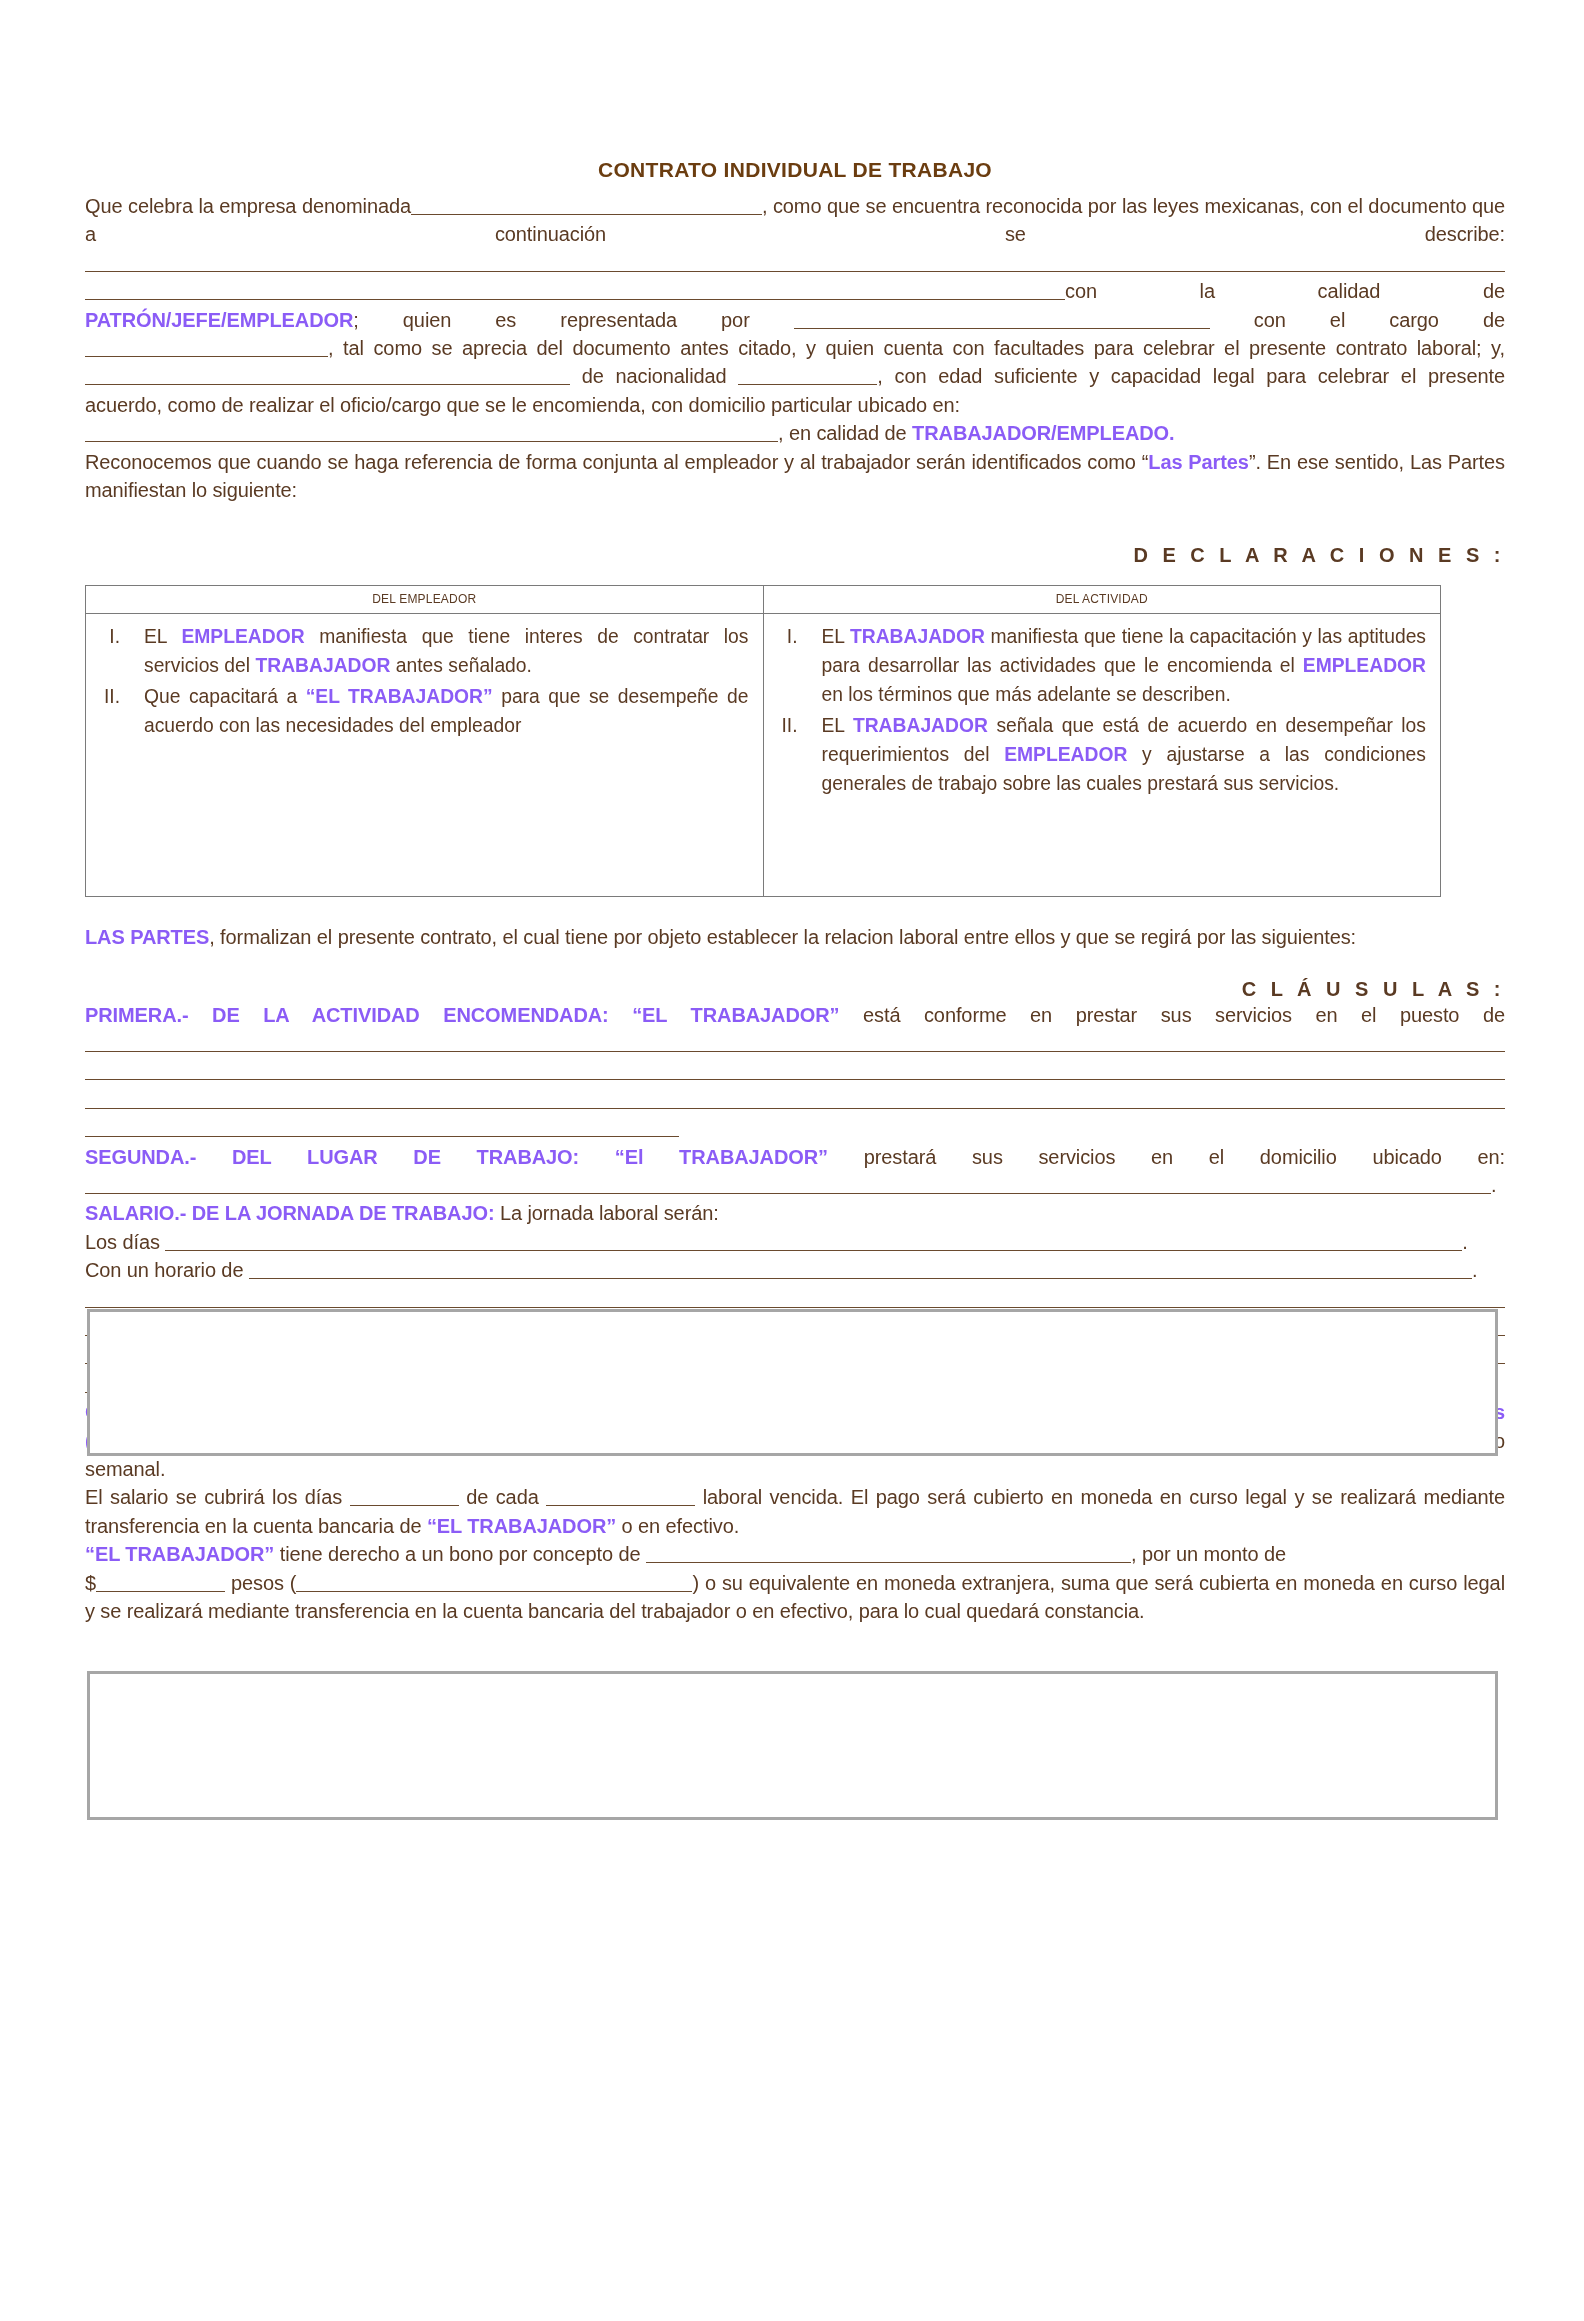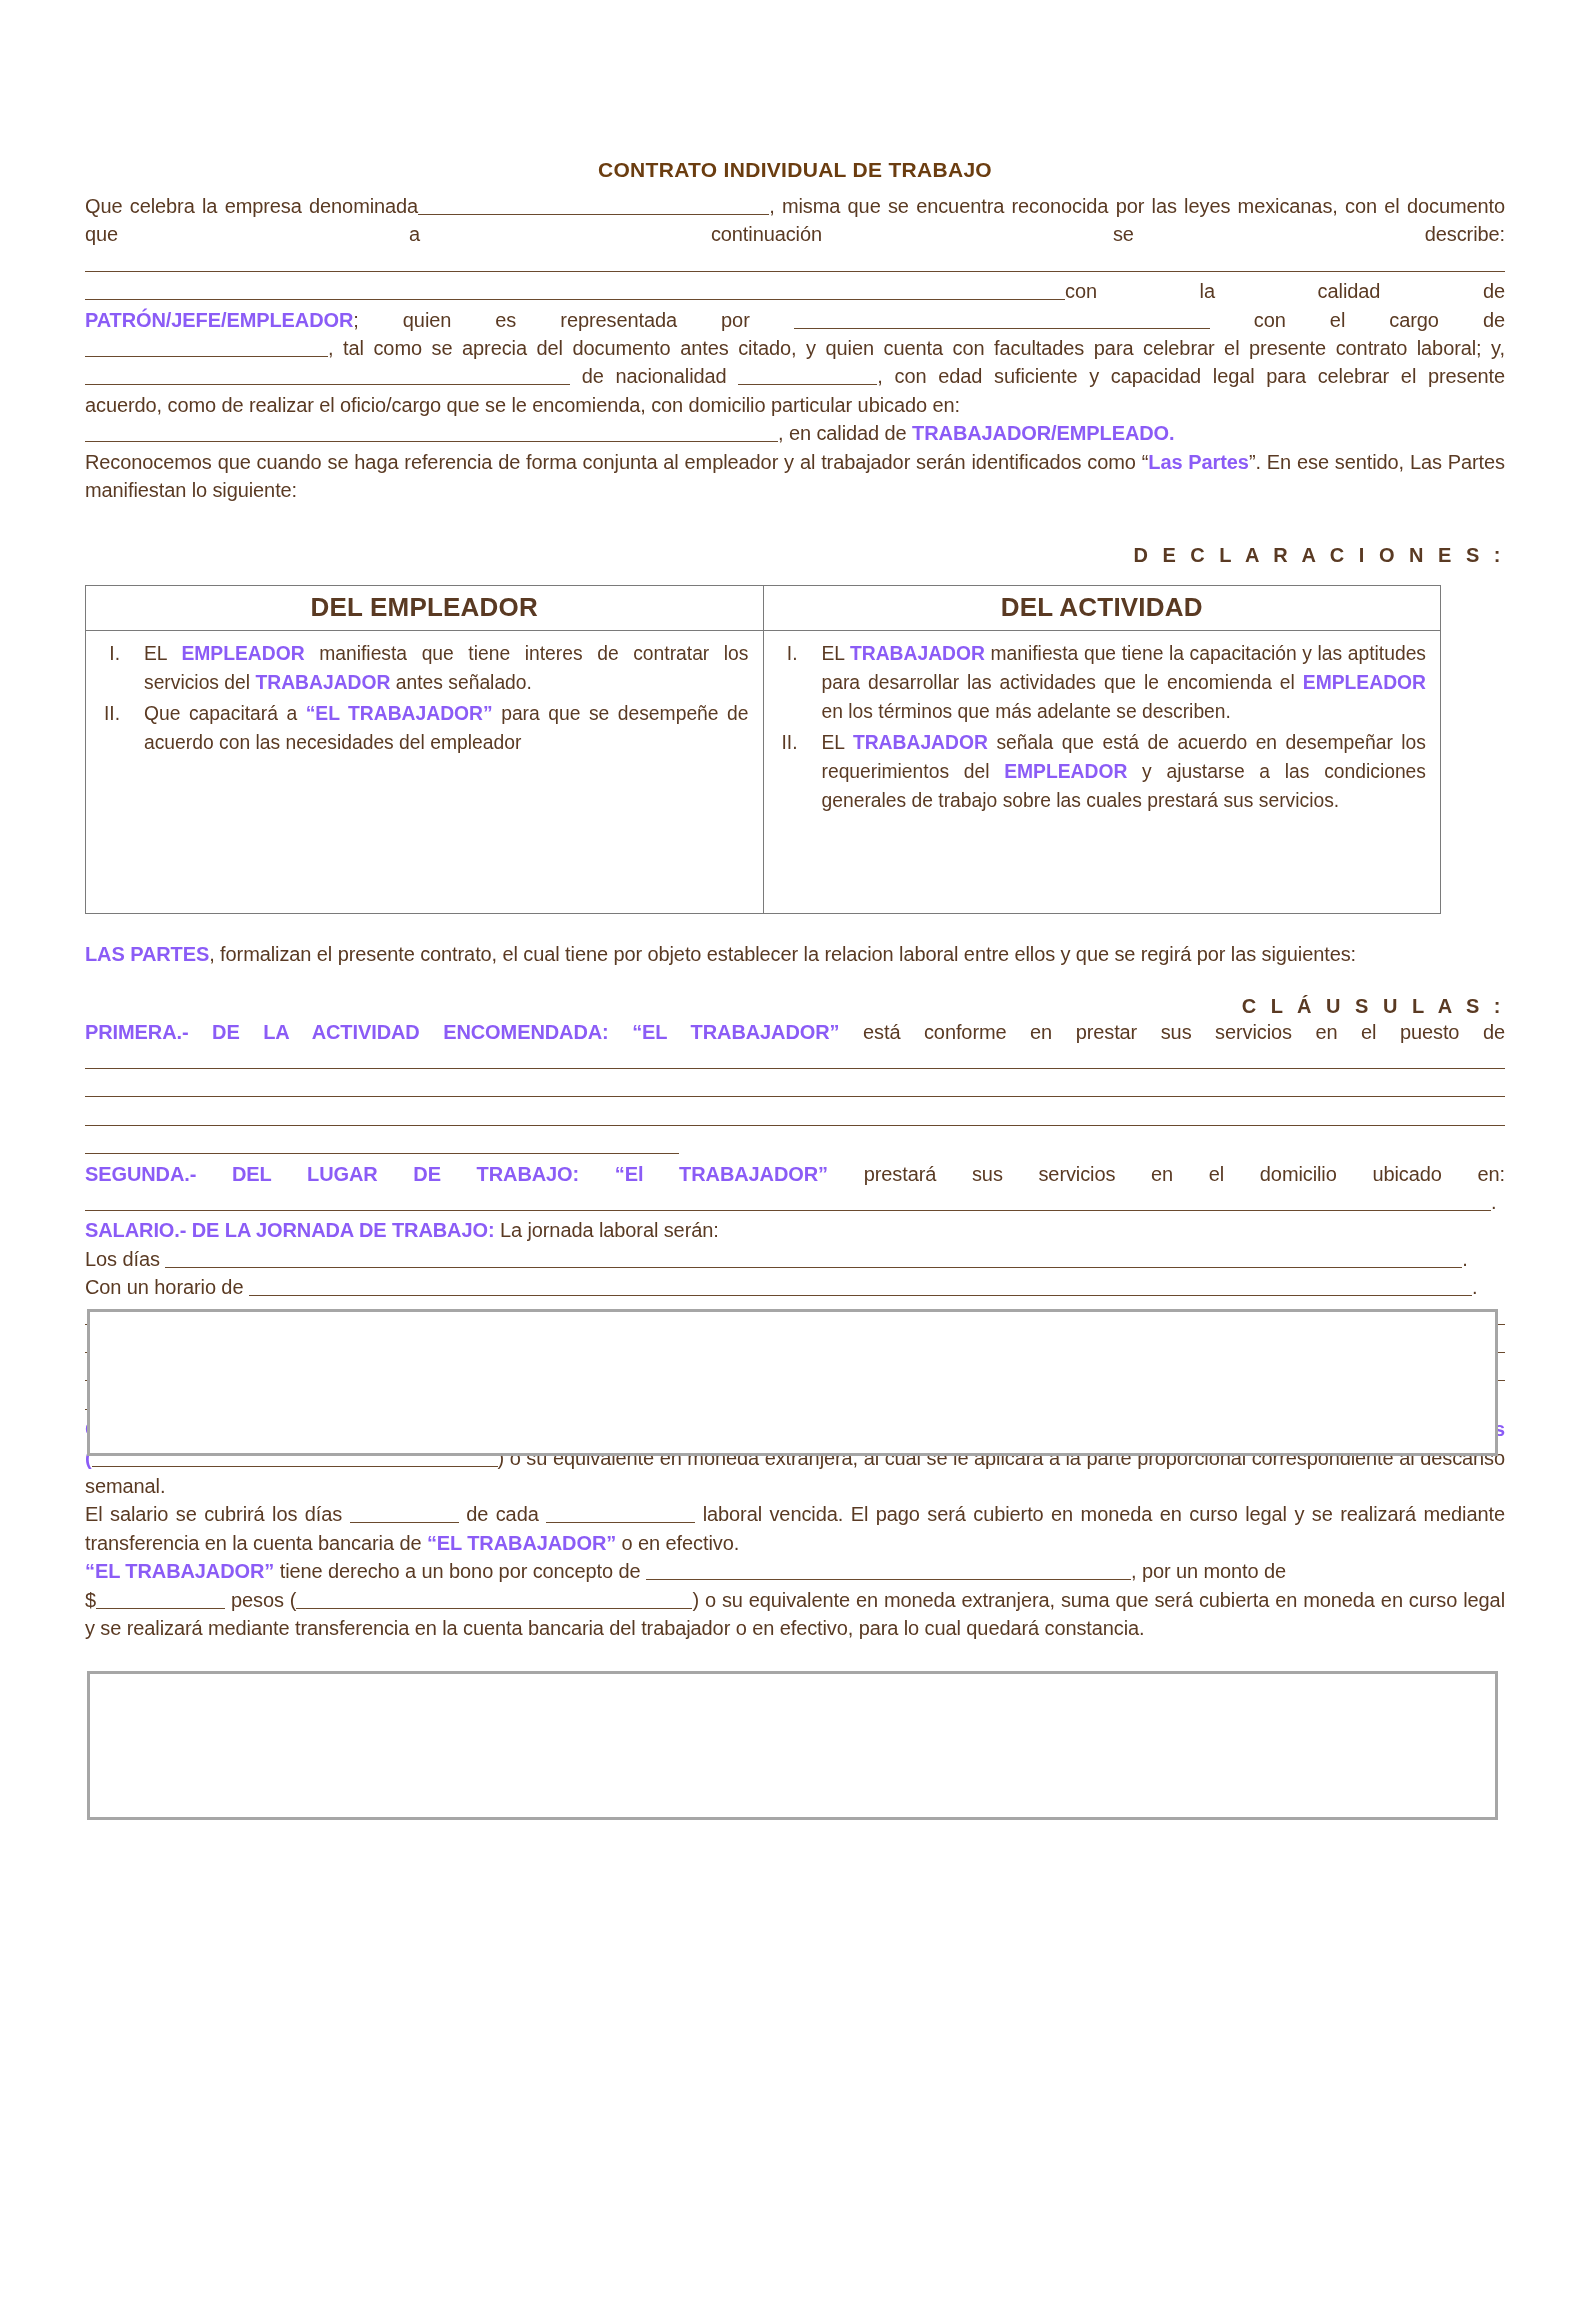--- a/index.html
+++ b/index.html
@@ -80,22 +80,22 @@
     border-collapse: collapse;
     table-layout: fixed;
   }
   .decl-table td, .decl-table th {
     border: 1.5px solid #7a7a7a;
     padding: 0;
     vertical-align: top;
   }
   .decl-head {
     text-align: center;
-    font-weight: bold;
-    font-size: 26px;
+    font-weight: normal;
+    font-size: 12px;
     color: #5a3a23;
     padding: 6px 0 7px 0 !important;
     font-stretch: condensed;
     letter-spacing: 0.2px;
   }
   .decl-cell {
     padding: 9px 14px 14px 10px !important;
     height: 259px;
   }
   .decl-list {
@@ -140,21 +140,21 @@
 </head>
 <body>
 
 <div class="page">
 
   <div class="content">
 
     <div class="title">CONTRATO INDIVIDUAL DE TRABAJO</div>
 
     <p class="para j">
-      <span>Que celebra la empresa denominada</span><span class="bl" style="width:351px"></span><span>, misma que se encuentra reconocida por las leyes mexicanas, con el documento que a continuación se describe:</span>
+      <span>Que celebra la empresa denominada</span><span class="bl" style="width:351px"></span><span>, como que se encuentra reconocida por las leyes mexicanas, con el documento que a continuación se describe:</span>
     </p>
 
     <p class="para nj">
       <span class="bl w-full"></span>
     </p>
 
     <p class="para j">
       <span class="bl" style="width:980px"></span><span>con la calidad de</span>
     </p>
 

